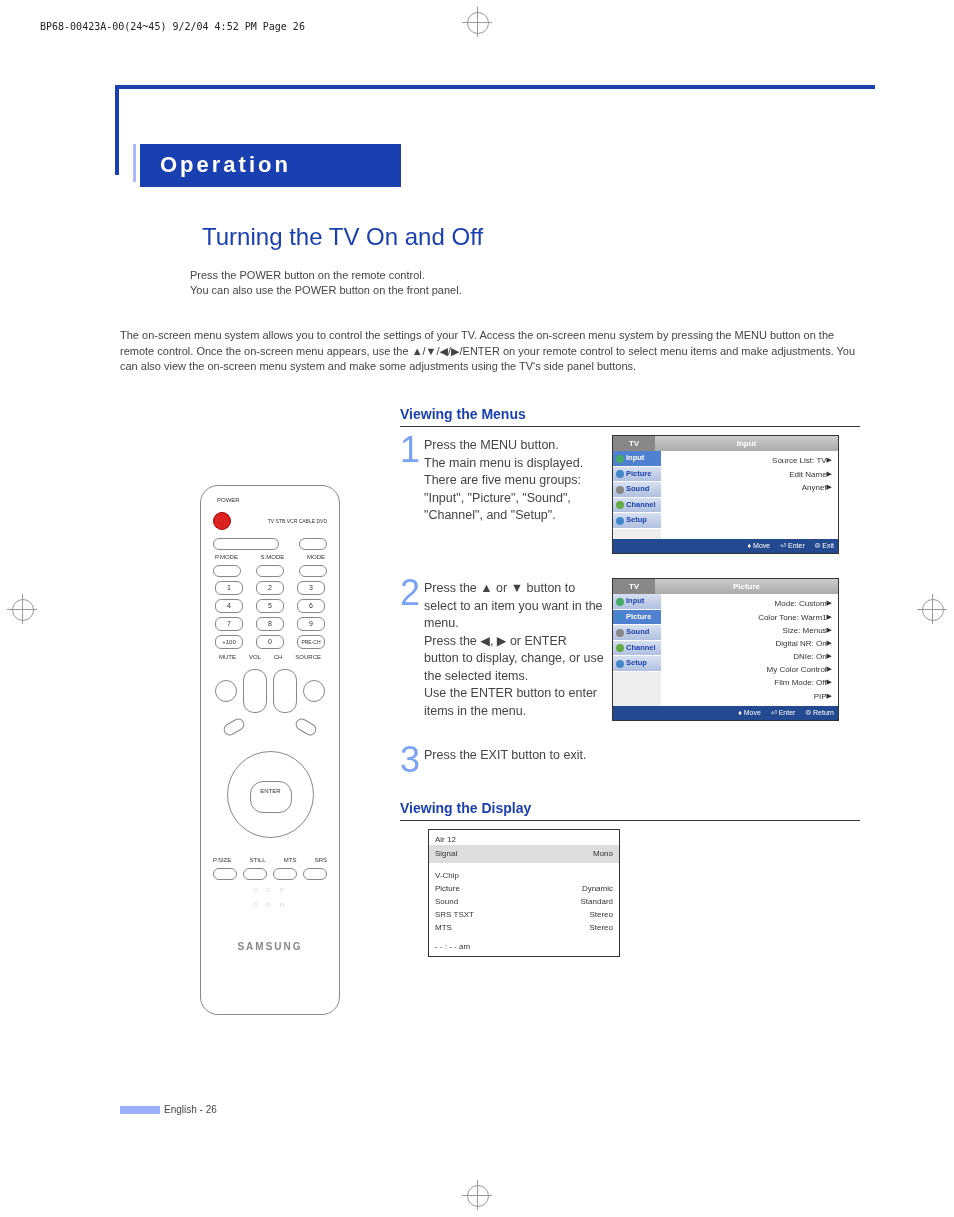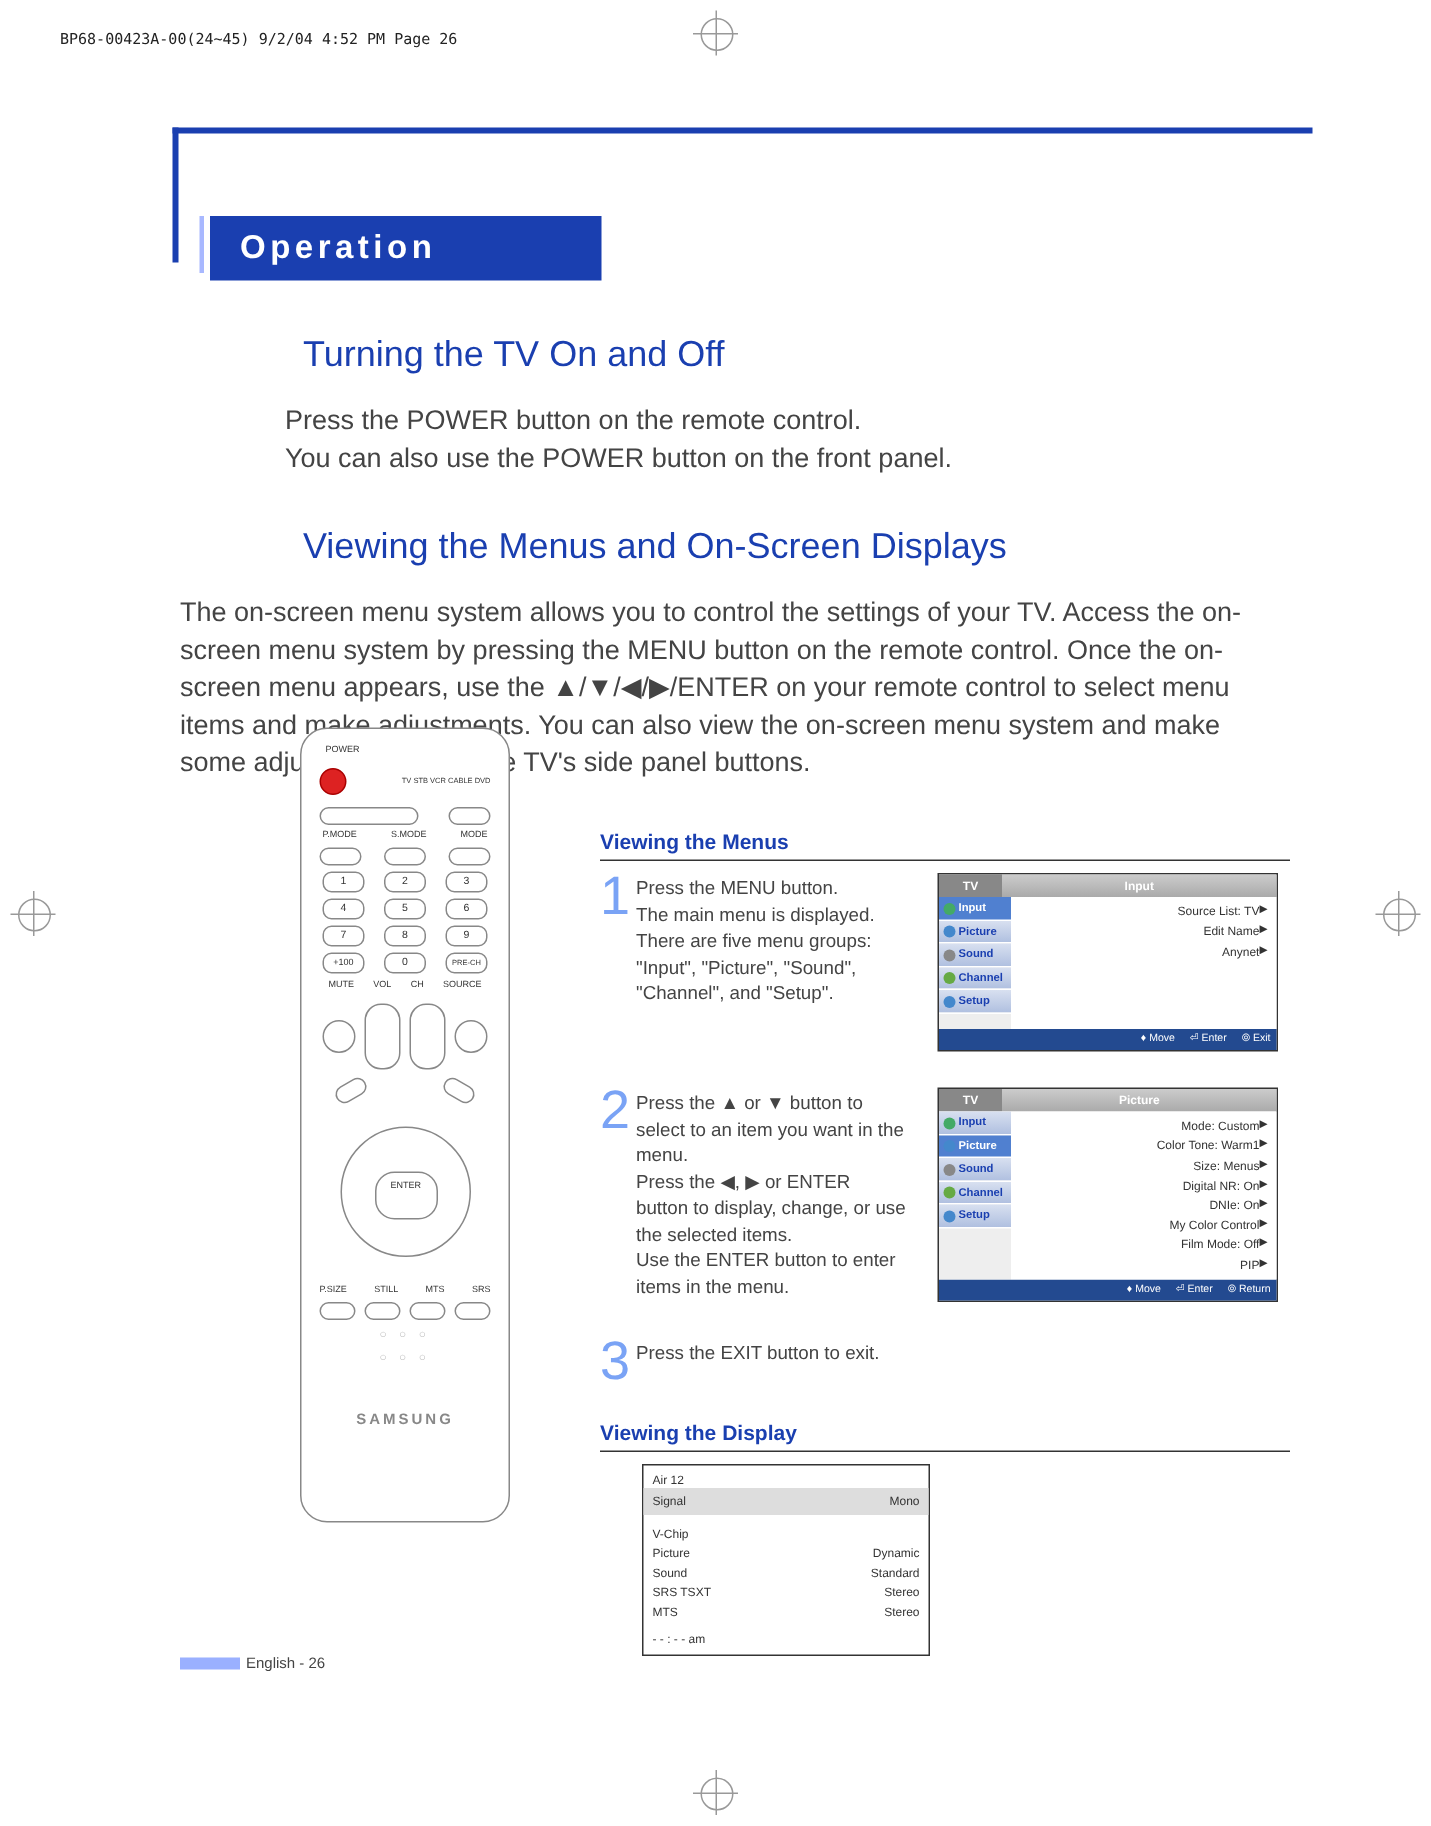--- a/index.html
+++ b/index.html
@@ -24,42 +24,42 @@
 .cropmark.right .circ{position:absolute;width:20px;height:20px;border:1px solid #999;border-radius:50%;left:10px;top:10px}
 .header{position:absolute;top:20px;left:40px;font-size:10px;color:#222;font-family:monospace}
 .blue-frame{position:absolute;top:85px;left:115px;right:60px;width:760px}
 .bf-top{height:4px;background:#1a3fb0}
 .bf-left{position:absolute;top:0;left:0;width:4px;height:90px;background:#1a3fb0}
 .section-header{display:flex;align-items:flex-start;margin-top:55px}
 .sh-accent{width:3px;height:38px;background:#a8b8ff;margin-right:4px;margin-left:18px}
 .sh-bar{background:#1a3fb0;color:#fff;font-size:22px;font-weight:600;letter-spacing:3px;padding:6px 110px 6px 20px}
 .content{position:absolute;top:210px;left:190px;width:680px}
 h2{font-family:'Trebuchet MS','Arial Narrow',sans-serif;font-weight:400;color:#1a3fb0;font-size:24px;margin:10px 12px 14px;font-stretch:condensed;letter-spacing:0px}
-.body-text{font-size:18px;color:#444;margin-bottom:30px}
+.body-text{font-size:11px;color:#444;margin-bottom:30px}
 .remote{position:absolute;left:10px;top:275px;width:140px;height:530px;border:1px solid #888;border-radius:18px;background:#fff;padding:10px;box-sizing:border-box}
 .remote .power-row{display:flex;justify-content:space-between;align-items:center;margin:8px 2px}
 .remote .power{width:16px;height:16px;border-radius:50%;background:#d22;border:1px solid #a00}
 .remote .labels{font-size:5px;display:flex;gap:3px}
 .remote .pill-row{display:flex;justify-content:space-between;margin:3px 2px}
 .remote .pill{width:26px;height:10px;border:1px solid #888;border-radius:6px}
 .remote .num-row{display:flex;justify-content:space-between;margin:4px 4px}
 .remote .num{width:26px;height:12px;border:1px solid #888;border-radius:6px;font-size:7px;text-align:center;line-height:12px}
 .remote .vol-ch{display:flex;justify-content:space-between;align-items:center;margin:8px 4px}
 .remote .rocker{width:22px;height:42px;border:1px solid #888;border-radius:11px}
 .remote .mute{width:20px;height:20px;border:1px solid #888;border-radius:50%}
 .remote .dpad{width:85px;height:85px;border:1px solid #888;border-radius:50%;margin:18px auto;position:relative}
 .remote .dpad .enter{position:absolute;width:40px;height:26px;border:1px solid #888;border-radius:13px;left:22px;top:29px;font-size:6px;text-align:center;line-height:10px;padding-top:4px}
 .remote .brand{text-align:center;font-size:10px;letter-spacing:2px;color:#888;margin-top:30px;font-weight:bold}
 .remote .tiny{font-size:6px;text-align:center}
 .sub-section{margin-left:210px}
 .sub-title{color:#1a3fb0;font-weight:bold;font-size:14px;border-bottom:1px solid #333;padding-bottom:2px;margin-bottom:8px;width:460px}
 .step{display:flex;align-items:flex-start;margin-bottom:24px}
 .step-num{font-family:'Arial Narrow',sans-serif;font-size:36px;color:#7aa3f5;font-weight:300;line-height:30px;width:24px;flex-shrink:0}
 .step-text{font-size:12.5px;color:#444;width:180px;padding-top:2px}
-.osd{width:225px;border:1px solid #333;font-size:8px;margin-left:21px;flex-shrink:0}
+.osd{width:225px;border:1px solid #333;font-size:8px;margin-left:8px;flex-shrink:0}
 .osd-header{display:flex}
 .osd-tab{background:#888;color:#fff;padding:2px 6px;font-weight:bold;width:30px;text-align:center}
 .osd-title{flex:1;background:linear-gradient(#ccc,#aaa);text-align:center;color:#fff;font-weight:bold;padding:2px}
 .osd-body{display:flex;min-height:88px}
 .osd-side{width:48px;background:#eee}
 .osd-side-item{background:linear-gradient(#d8e0f0,#b0c0e0);color:#1a3fb0;padding:2px 3px;margin:0;font-size:7.5px;font-weight:bold;border-bottom:1px solid #fff;display:flex;align-items:center;gap:2px}
 .osd-side-item.sel{background:#5080d0;color:#fff}
 .osd-side-item .ico{width:8px;height:8px;border-radius:50%;background:#4a6;display:inline-block}
 .osd-main{flex:1;padding:3px 6px;background:#fff}
 .osd-row{display:flex;justify-content:flex-end;padding:1px 0}
@@ -99,21 +99,20 @@
   <div class="section-header">
     <div class="sh-accent"></div>
     <div class="sh-bar">Operation</div>
   </div>
 </div>
 
 <div class="content">
   <h2>Turning the TV On and Off</h2>
   <div class="body-text" style="white-space:pre-line">Press the POWER button on the remote control.
 You can also use the POWER button on the front panel.</div>
-  <h2 style="margin-top:30px">Viewing the Menus and On-Screen Displays</h2>
   <div class="body-text" style="margin-left:-70px;width:740px">The on-screen menu system allows you to control the settings of your TV. Access the on-screen menu system by pressing the MENU button on the remote control. Once the on-screen menu appears, use the ▲/▼/◀/▶/ENTER on your remote control to select menu items and make adjustments. You can also view the on-screen menu system and make some adjustments using the TV's side panel buttons.</div>
 
   <div class="remote">
     <div class="tiny" style="text-align:left;margin-left:6px">POWER</div>
     <div class="power-row">
       <div class="power"></div>
       <div class="labels">TV  STB  VCR  CABLE  DVD</div>
     </div>
     <div class="pill-row">
           <div class="pill" style="width:64px"></div>

